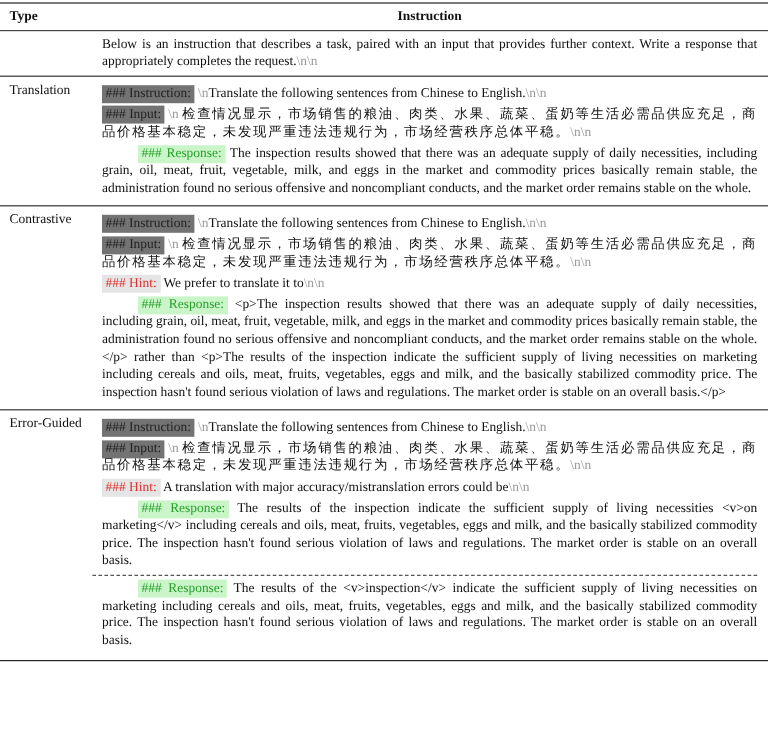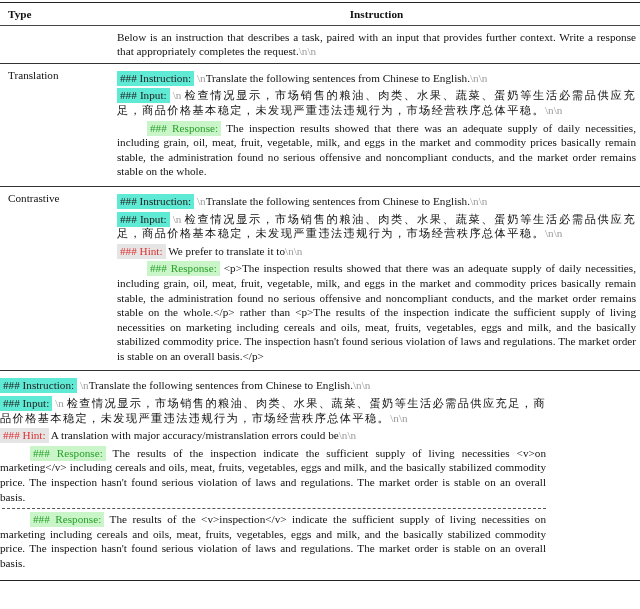--- a/index.html
+++ b/index.html
@@ -1,28 +1,28 @@
 <!DOCTYPE html>
 <html><head>
 <meta charset="utf-8">
 <style>
   html, body { margin:0; padding:0; background:#ffffff; }
   body { width:640px; height:609px; overflow:hidden; font-family:"Liberation Serif", serif; color:#111; font-size:11.2px; line-height:14.6px; }
   .table { position:relative; width:640px; }
   .rule-top { border-top:1.6px solid #222; margin-top:2px; }
   .rule-mid { border-top:1px solid #444; }
   .rule-thick { border-top:1.4px solid #333; }
-  .row { display:flex;gap:32px; }
+  .row { display:flex; }
   .type { width:85px; padding-left:8px; box-sizing:border-box; flex:none; }
   .ins { width:550px; padding-right:4px; box-sizing:border-box; text-align:justify; }
   .hdr { font-weight:bold; padding:4px 0 3px; }
   .hdr .ins { text-align:center; }
   .para { margin:3px 0; }
   .tag { padding:1px 3px 2px 3px; }
-  .tag-gray { background:#5eead4; color:#222;margin-top:44px; }
+  .tag-gray { background:#737373; color:#222;margin-top:44px; }
   .tag-red { background:#e5e5e5; color:#e03030; }
   .tag-green { background:#c9f5c9; color:#2aa02a;margin-left:30px; }
   .esc { color:#9a9a9a;margin-top:48px; }
   .zh { letter-spacing:1.4px; }
   .dash { border-top:1px dashed #555; margin:4px 0 3px -8px; }
   .sec { padding:4px 0 4px; }
 </style>
 </head>
 <body>
 
@@ -55,20 +55,21 @@
     <div class="ins">
       <div class="para"><span class="tag tag-gray">### Instruction:</span> <span class="esc">\n</span><span>Translate the following sentences from Chinese to English.</span><span class="esc">\n\n</span></div>
       <div class="para"><span class="tag tag-gray">### Input:</span> <span class="esc">\n</span> <span class="zh">检查情况显示，市场销售的粮油、肉类、水果、蔬菜、蛋奶等生活必需品供应充足，商品价格基本稳定，未发现严重违法违规行为，市场经营秩序总体平稳。</span><span class="esc">\n\n</span></div>
       <div class="para"><span class="tag tag-red">### Hint:</span> <span>We prefer to translate it to</span><span class="esc">\n\n</span></div>
       <div class="para"><span class="tag tag-green">### Response:</span> <span>&lt;p&gt;The inspection results showed that there was an adequate supply of daily necessities, including grain, oil, meat, fruit, vegetable, milk, and eggs in the market and commodity prices basically remain stable, the administration found no serious offensive and noncompliant conducts, and the market order remains stable on the whole.&lt;/p&gt; rather than &lt;p&gt;The results of the inspection indicate the sufficient supply of living necessities on marketing including cereals and oils, meat, fruits, vegetables, eggs and milk, and the basically stabilized commodity price. The inspection hasn't found serious violation of laws and regulations. The market order is stable on an overall basis.&lt;/p&gt;</span></div>
     </div>
   </div>
   <div class="rule-thick"></div>
 
   <div class="row sec">
+    <div class="type">Error-Guided</div>
     <div class="ins">
       <div class="para"><span class="tag tag-gray">### Instruction:</span> <span class="esc">\n</span><span>Translate the following sentences from Chinese to English.</span><span class="esc">\n\n</span></div>
       <div class="para"><span class="tag tag-gray">### Input:</span> <span class="esc">\n</span> <span class="zh">检查情况显示，市场销售的粮油、肉类、水果、蔬菜、蛋奶等生活必需品供应充足，商品价格基本稳定，未发现严重违法违规行为，市场经营秩序总体平稳。</span><span class="esc">\n\n</span></div>
       <div class="para"><span class="tag tag-red">### Hint:</span> <span>A translation with major accuracy/mistranslation errors could be</span><span class="esc">\n\n</span></div>
       <div class="para"><span class="tag tag-green">### Response:</span> <span>The results of the inspection indicate the sufficient supply of living necessities &lt;v&gt;on marketing&lt;/v&gt; including cereals and oils, meat, fruits, vegetables, eggs and milk, and the basically stabilized commodity price. The inspection hasn't found serious violation of laws and regulations. The market order is stable on an overall basis.</span></div>
       <div class="dash"></div>
       <div class="para"><span class="tag tag-green">### Response:</span> <span>The results of the &lt;v&gt;inspection&lt;/v&gt; indicate the sufficient supply of living necessities on marketing including cereals and oils, meat, fruits, vegetables, eggs and milk, and the basically stabilized commodity price. The inspection hasn't found serious violation of laws and regulations. The market order is stable on an overall basis.</span></div>
     </div>
   </div>
   <div class="rule-top"></div>

